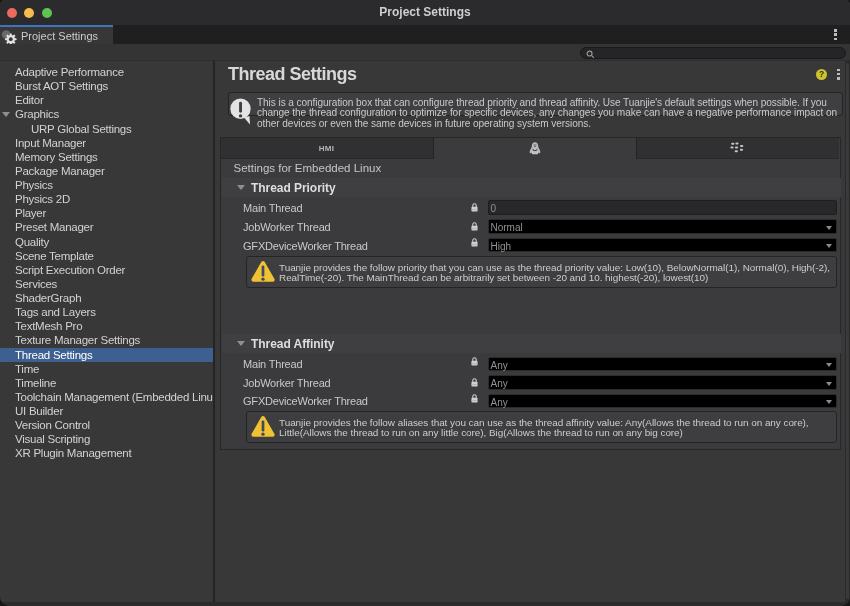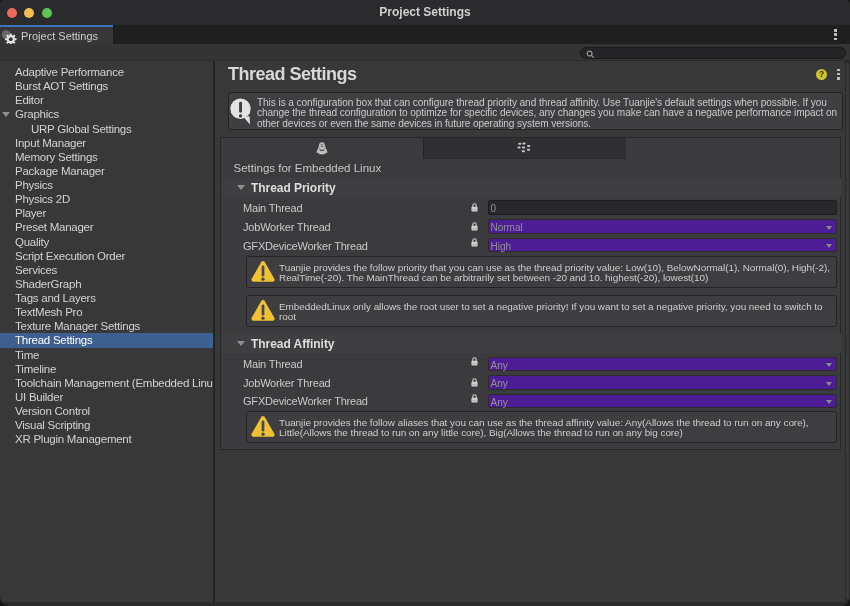--- a/index.html
+++ b/index.html
@@ -34,33 +34,33 @@
 
 
 .item { position:relative; height:14.13px; line-height:14.2px; font-size:11.5px; letter-spacing:-0.25px; color:#d2d2d2; padding-left:15px; white-space:nowrap; overflow:hidden; }
 .item.indent { padding-left:31px; }
 .item.sel { background:#3d6090; color:#ffffff; }
 .tri { position:absolute; width:0; height:0; border-left:4px solid transparent; border-right:4px solid transparent; border-top:5px solid #8f8f8f; }
 .item .tri { left:2px; top:4.5px; }
 
 
 h1 { position:absolute; left:13.5px; top:3px; font-size:18px; letter-spacing:-0.5px; font-weight:bold; color:#d8d8d8; }
-.infobox { position:absolute; left:13px; top:31px; width:615.5px; height:38px; background:#3f3f41; border:1px solid #232325; border-radius:3px; }
+.infobox { position:absolute; left:13px; top:31px; width:615.5px; height:24px; background:#3f3f41; border:1px solid #232325; border-radius:3px; }
 .infotext { position:absolute; left:28.5px; top:5px; font-size:10.1px; letter-spacing:-0.08px; line-height:10.4px; color:#c9c9c9; white-space:nowrap; }
 
 #contentbox { position:absolute; left:5px; top:75.5px; width:621.5px; height:313px; background:#3b3b3d; border:1px solid #272729; }
 .tabstrip { position:absolute; left:0; top:0; width:619.5px; height:21px; display:flex; }
 .tabcell { height:21px; border-right:1px solid #232323; background:#303032; border-bottom:1px solid #29292b; position:relative; }
 .tabcell.on { background:#3b3b3d; border-bottom:none; }
 .tabcell .lbl { position:absolute; width:100%; text-align:center; top:6px; font-size:8px; font-weight:bold; color:#b5b5b5; letter-spacing:0.2px; }
 
 .rowlabel { position:absolute; font-size:11px; letter-spacing:-0.2px; color:#c9c9c9; white-space:nowrap; }
 .field { position:absolute; left:267.5px; width:348.5px; height:14.5px; border-radius:2px; font-size:10px; line-height:16px; color:#929292; padding-left:1.5px; }
 .input { background:#28282a; border:1px solid #1e1e20; }
-.drop { background:#4c1d95; border:1px solid #2b2b2d; }
+.drop { background:#000000; border:1px solid #2b2b2d; }
 .droparrow { position:absolute; right:3.5px; top:5.5px; width:0; height:0; border-left:3.5px solid transparent; border-right:3.5px solid transparent; border-top:4px solid #8b8b8b; }
 .lock { position:absolute; left:250.8px; }
 
 .foldhead { position:absolute; left:1px; width:619.5px; height:19px; background:#3f3f41; }
 .foldhead b { position:absolute; left:29.5px; top:2.5px; font-size:12px; letter-spacing:-0.05px; color:#dedede; }
 .foldhead .tri { left:15px; top:6.5px; border-left-width:4.5px; border-right-width:4.5px; border-top-width:5.5px; }
 
 .warnbox { position:absolute; left:25.5px; width:591px; height:32px; background:#3e3e40; border:1px solid #242426; border-radius:3px; }
 .warntext { position:absolute; left:32px; top:6px; font-size:9.95px; letter-spacing:-0.05px; line-height:10.4px; color:#cdcdcd; white-space:nowrap; }
 .warnicon { position:absolute; left:3.8px; top:3.8px; }
@@ -115,20 +115,21 @@
       <div class="item"><span class="tri"></span>Graphics</div>
       <div class="item indent">URP Global Settings</div>
       <div class="item">Input Manager</div>
       <div class="item">Memory Settings</div>
       <div class="item">Package Manager</div>
       <div class="item">Physics</div>
       <div class="item">Physics 2D</div>
       <div class="item">Player</div>
       <div class="item">Preset Manager</div>
       <div class="item">Quality</div>
+      <div class="item">Scene Template</div>
       <div class="item">Script Execution Order</div>
       <div class="item">Services</div>
       <div class="item">ShaderGraph</div>
       <div class="item">Tags and Layers</div>
       <div class="item">TextMesh Pro</div>
       <div class="item">Texture Manager Settings</div>
       <div class="item sel">Thread Settings</div>
       <div class="item">Time</div>
       <div class="item">Timeline</div>
       <div class="item">Toolchain Management (Embedded Linu</div>
@@ -157,20 +158,23 @@
         <circle cx="10.5" cy="10.7" r="10.2" fill="#e3e3e3"></circle>
         <path d="M14 19.5 L20 26.5 L19.5 18 Z" fill="#e3e3e3"></path>
         <rect x="9.1" y="3.8" width="2.9" height="11" rx="1.45" fill="#3e3e40"></rect>
         <circle cx="10.55" cy="17.9" r="1.7" fill="#3e3e40"></circle>
       </svg>
       <div class="infotext">This is a configuration box that can configure thread priority and thread affinity. Use Tuanjie's default settings when possible. If you<br>change the thread configuration to optimize for specific devices, any changes you make can have a negative performance impact on<br>other devices or even the same devices in future operating system versions.</div>
     </div>
 
     <div id="contentbox">
       <div class="tabstrip">
+        <div class="tabcell" style="width:213px;">
+            <div class="lbl">HMI</div>
+          </div>
         <div class="tabcell on" style="width:203px;">
           <svg style="position:absolute;left:95px;top:4px" width="12" height="13" viewBox="0 0 12 13">
             <path fill="#bcbcbc" d="M6 0.3c1.9 0 3.1 1.5 3.1 3.4 0 1 .4 1.8.9 2.7.6 1 1.3 2.2 1.3 3.6 0 .8-.3 1.3-.6 1.3-.4 0-.5-.5-1-.5s-.9.8-1.8.8c-.6 0-.9-.3-1-.8H5.1c-.1.5-.4.8-1 .8-.9 0-1.3-.8-1.8-.8s-.6.5-1 .5c-.3 0-.6-.5-.6-1.3 0-1.4.7-2.6 1.3-3.6.5-.9.9-1.7.9-2.7C2.9 1.8 4.1.3 6 .3z"></path>
             <path fill="#454547" d="M4.6 2.9a.55.65 0 1 0 1.1 0 .55.65 0 1 0-1.1 0zm1.7 0a.55.65 0 1 0 1.1 0 .55.65 0 1 0-1.1 0zM4.9 4.1h2.2L6 5.3z"></path>
             <path fill="#454547" d="M3.7 6.2c.5 1.2 1.1 1.8 2.3 1.8s1.8-.6 2.3-1.8c.4 1 .2 2.8-2.3 2.8S3.3 7.2 3.7 6.2z"></path>
             <rect x="2.9" y="10.3" width="6.2" height="2" rx="0.9" fill="#c6c6c6"></rect>
           </svg>
         </div>
         <div class="tabcell" style="width:202.5px; border-right:none;">
           <svg style="position:absolute;left:93.5px;top:4.5px" width="15" height="12" viewBox="0 0 14 11">
@@ -217,28 +221,20 @@
 
       <div class="warnbox" style="top:118px;">
         <svg class="warnicon" width="24" height="23" viewBox="0 0 24 23">
           <path d="M12 3 L21.6 19.8 H2.4 Z" fill="#f0c231" stroke="#f0c231" stroke-width="4" stroke-linejoin="round"></path>
           <rect x="10.65" y="5.4" width="2.7" height="11.2" rx="1.35" fill="#414861"></rect>
           <circle cx="12" cy="19.2" r="1.65" fill="#414861"></circle>
         </svg>
         <div class="warntext">Tuanjie provides the follow priority that you can use as the thread priority value: Low(10), BelowNormal(1), Normal(0), High(-2),<br>RealTime(-20). The MainThread can be arbitrarily set between -20 and 10. highest(-20), lowest(10)</div>
       </div>
 
-      <div class="warnbox" style="top:157px;">
-        <svg class="warnicon" width="24" height="23" viewBox="0 0 24 23">
-          <path d="M12 3 L21.6 19.8 H2.4 Z" fill="#f0c231" stroke="#f0c231" stroke-width="4" stroke-linejoin="round"></path>
-          <rect x="10.65" y="5.4" width="2.7" height="11.2" rx="1.35" fill="#414861"></rect>
-          <circle cx="12" cy="19.2" r="1.65" fill="#414861"></circle>
-        </svg>
-        <div class="warntext">EmbeddedLinux only allows the root user to set a negative priority! If you want to set a negative priority, you need to switch to<br>root</div>
-      </div>
 
       <div class="foldhead" style="top:196.5px;text-align:right;">
           <span class="tri"></span>
           <b>Thread Affinity</b>
         </div>
 
       <div class="rowlabel" style="left:22.5px; top:220.5px;">Main Thread</div>
       <svg class="lock" style="top:219.0px;" width="7" height="9" viewBox="0 0 7 9">
           <path fill="none" stroke="#d0d0d0" stroke-width="1.1" d="M1.8 4V2.4a1.7 1.7 0 0 1 3.4 0V4"></path>
           <rect x="0.45" y="3.8" width="6.1" height="4.7" rx="0.7" fill="#d0d0d0"></rect>

